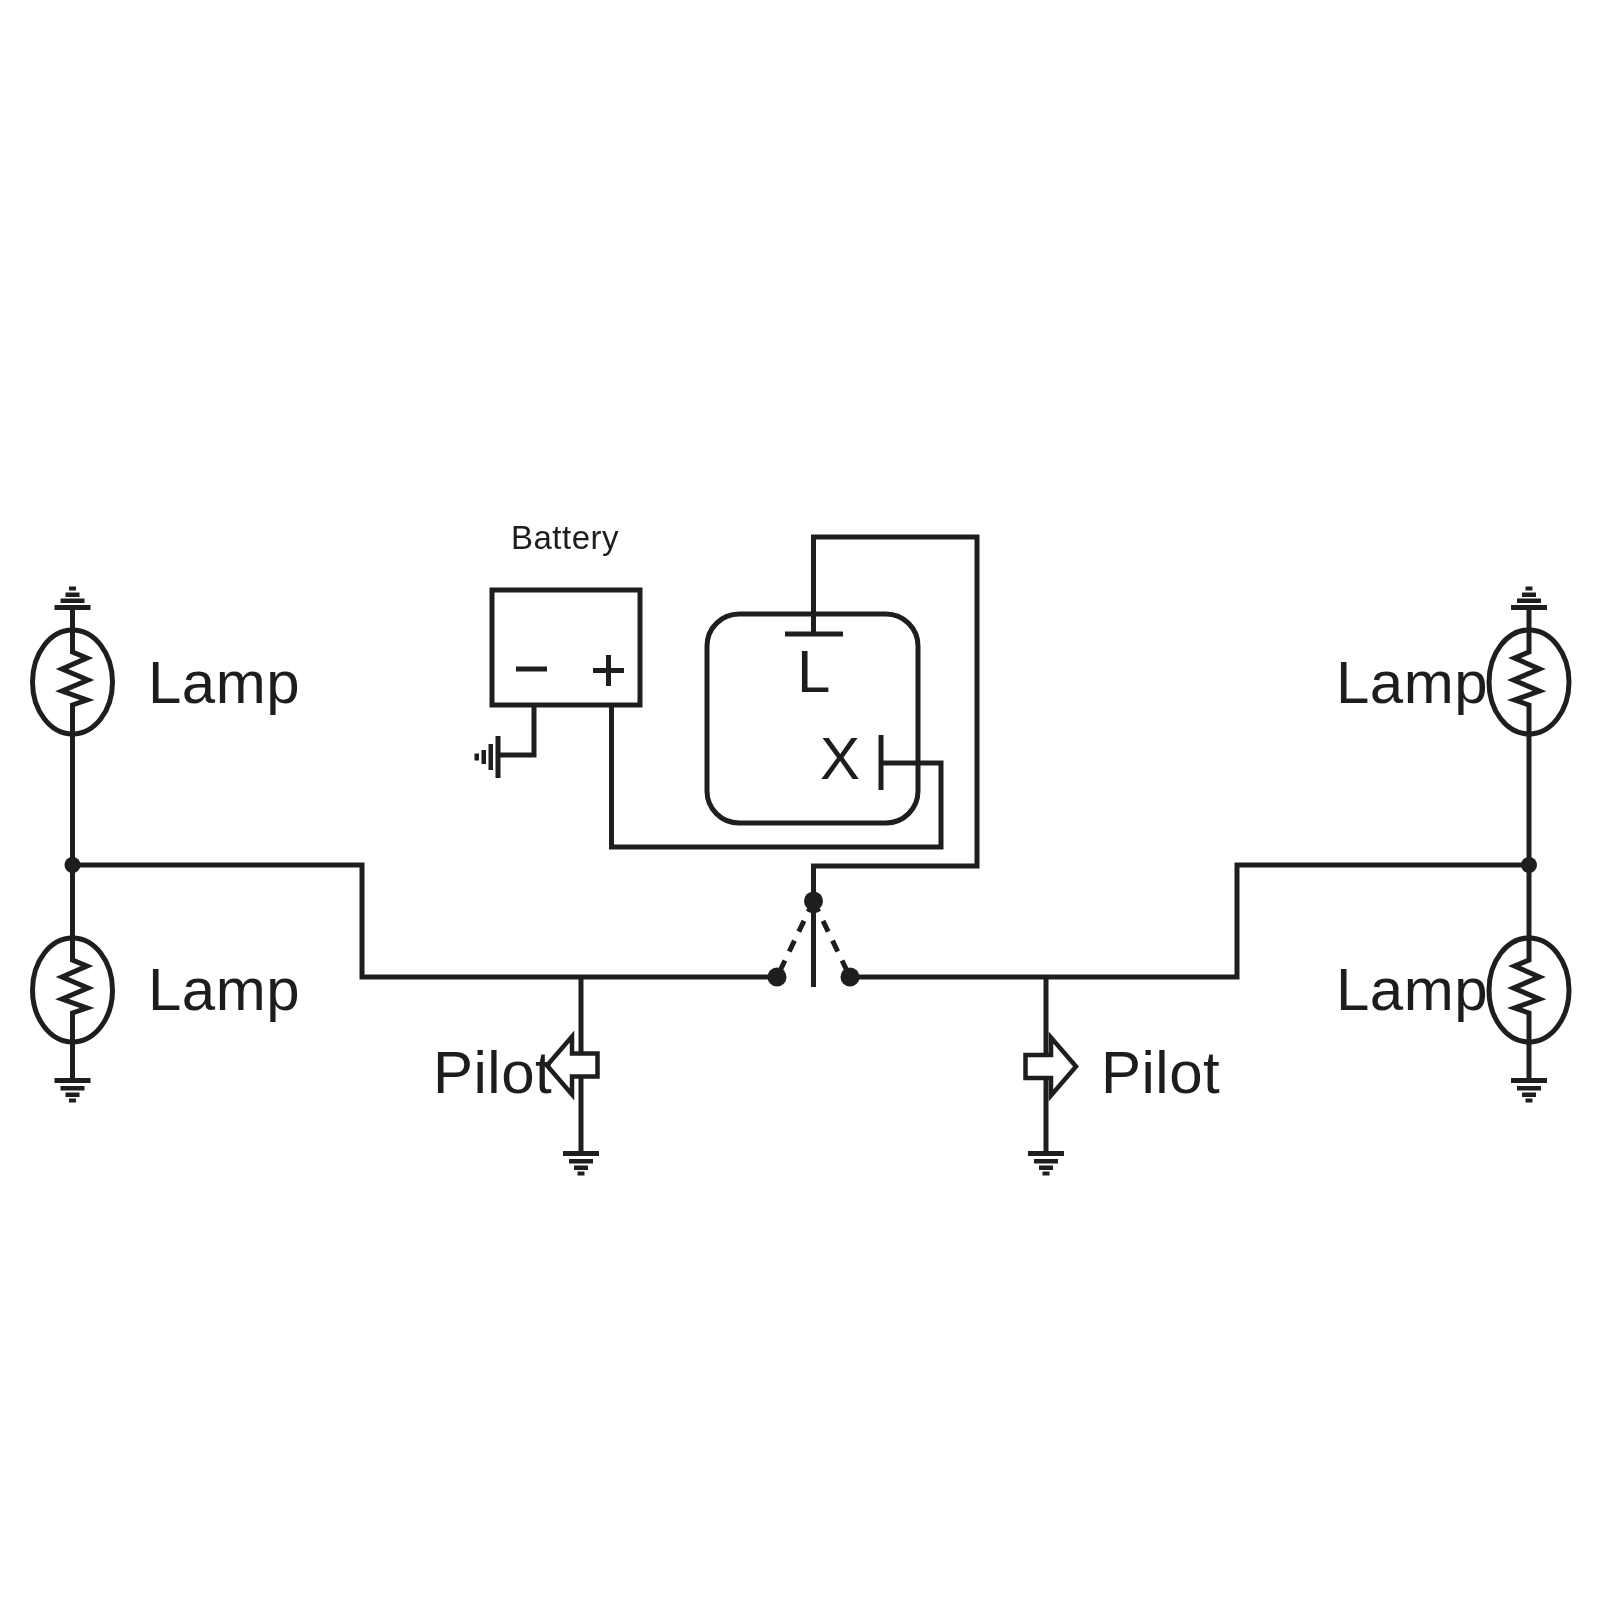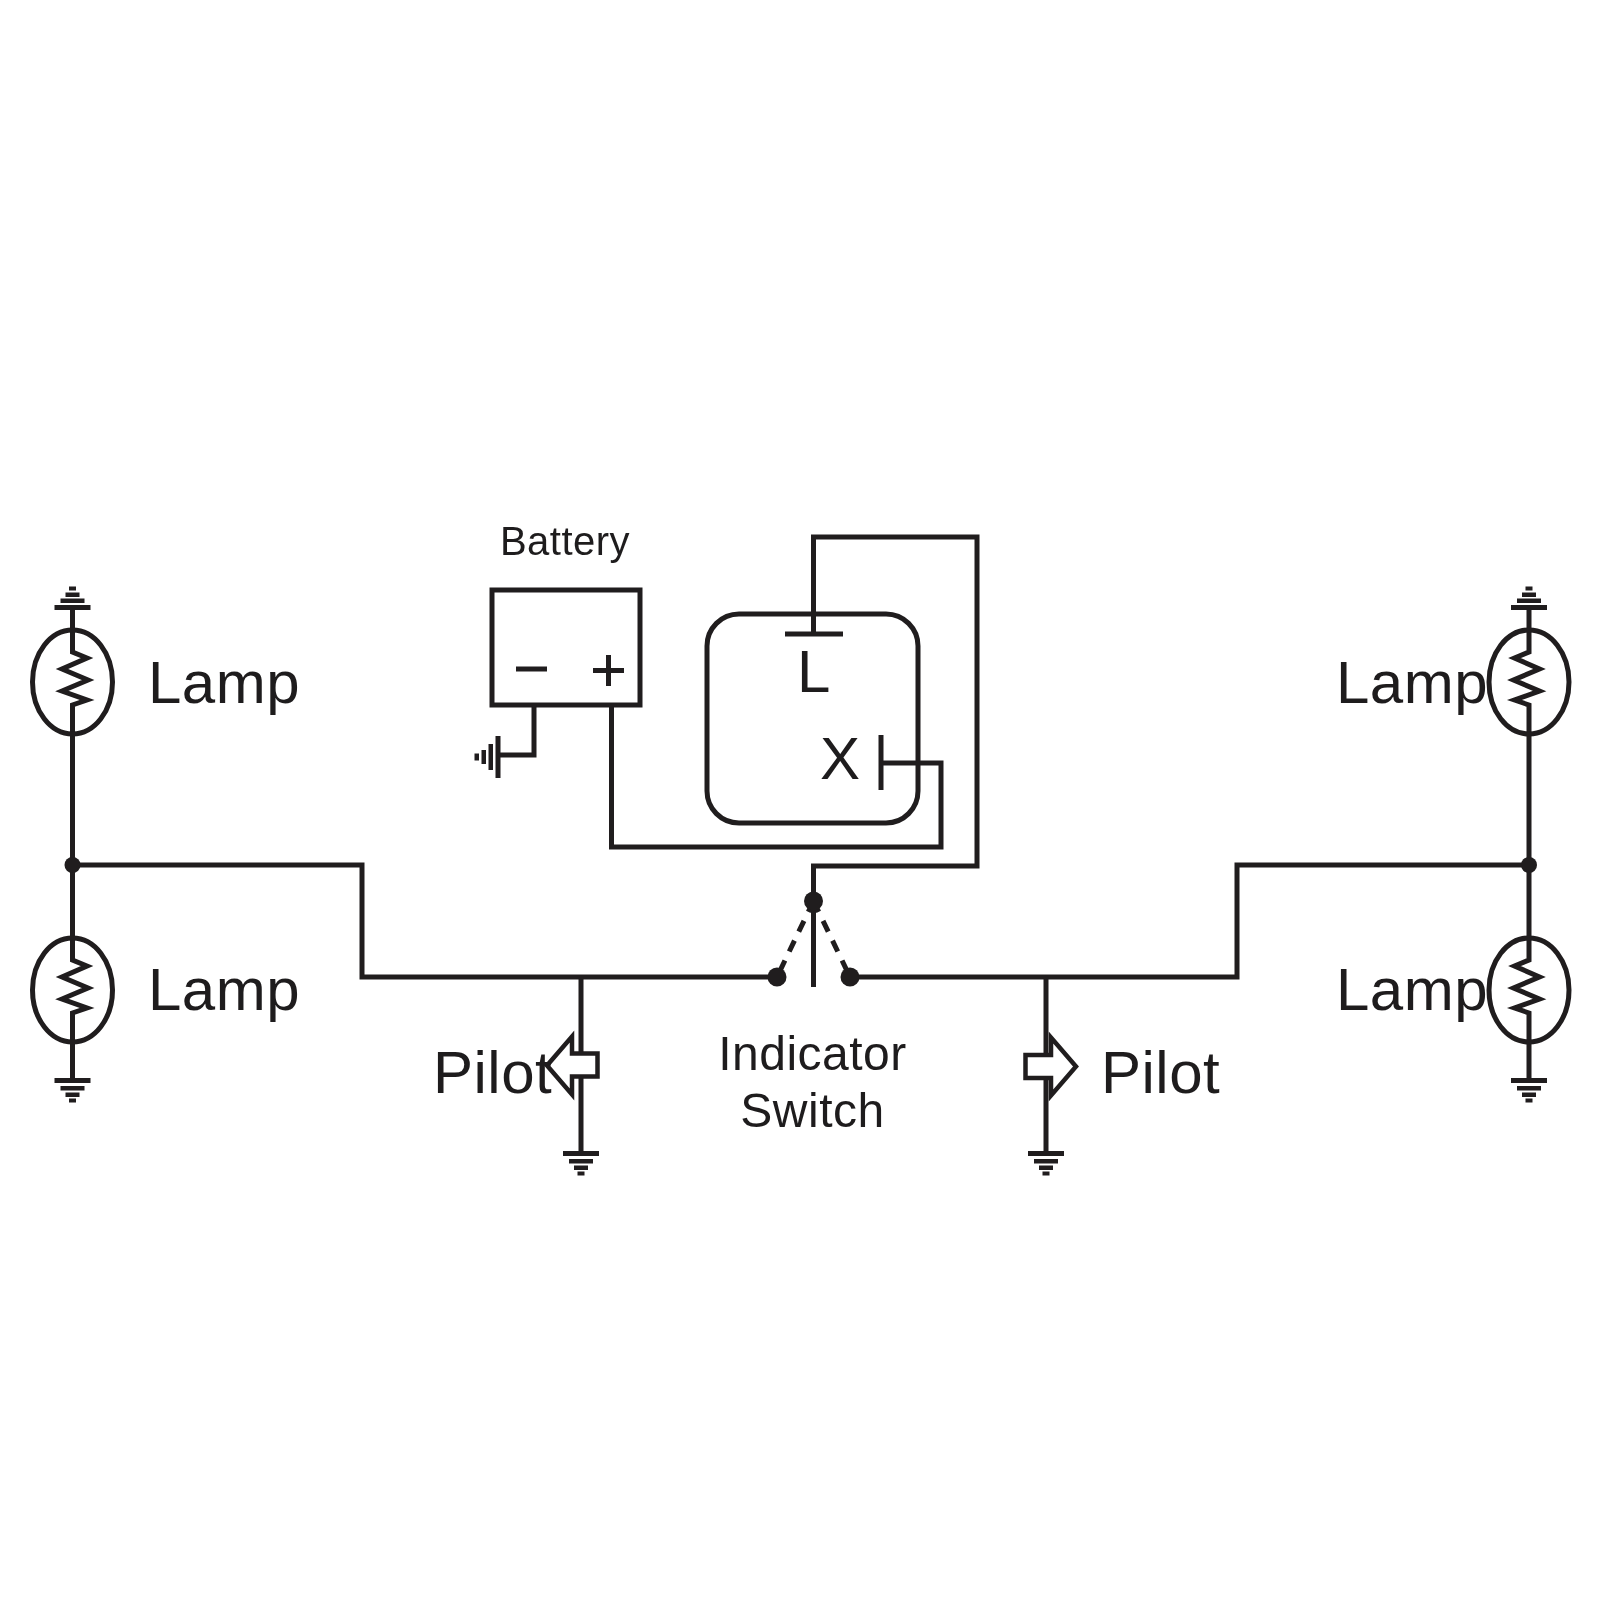--- a/index.html
+++ b/index.html
@@ -14,21 +14,21 @@
   .lbl{
     position:absolute;
     color:#1e1c1d;
     font-family:"Liberation Sans", sans-serif;
     font-weight:400;
     line-height:1;
     white-space:nowrap;
     letter-spacing:0.5px;
   }
   .lbl-48{font-size:60px;}
-  .lbl-battery{left:465px;top:521px;width:200px;text-align:center;font-size:40px;}
+  .lbl-battery{left:465px;top:521px;width:200px;text-align:center;font-size:33px;}
   .lbl-lamp-tl{left:148px;top:653px;}
   .lbl-lamp-bl{left:148px;top:960px;}
   .lbl-lamp-tr{left:1336px;top:653px;}
   .lbl-lamp-br{left:1336px;top:960px;}
   .lbl-pilot-l{left:433px;top:1043px;}
   .lbl-pilot-r{left:1101px;top:1043px;}
   .lbl-switch{
     left:710px;top:1025px;width:205px;
     text-align:center;font-size:48px;line-height:57px;
   }
@@ -152,21 +152,17 @@
   <div class="lbl lbl-battery">Battery</div>
 
   <div class="lbl lbl-48 lbl-lamp-tl">Lamp</div>
   <div class="lbl lbl-48 lbl-lamp-bl">Lamp</div>
   <div class="lbl lbl-48 lbl-lamp-tr">Lamp</div>
   <div class="lbl lbl-48 lbl-lamp-br">Lamp</div>
 
   <div class="lbl lbl-48 lbl-pilot-l">Pilot</div>
   <div class="lbl lbl-48 lbl-pilot-r">Pilot</div>
 
-  <div class="lbl lbl-switch">
-    <div>Indicator</div>
-    <div>Switch</div>
-  </div>
 
   <div class="lbl lbl-term lbl-term-l">L</div>
   <div class="lbl lbl-term lbl-term-x">X</div>
 
 </div>
 
 </body></html>

